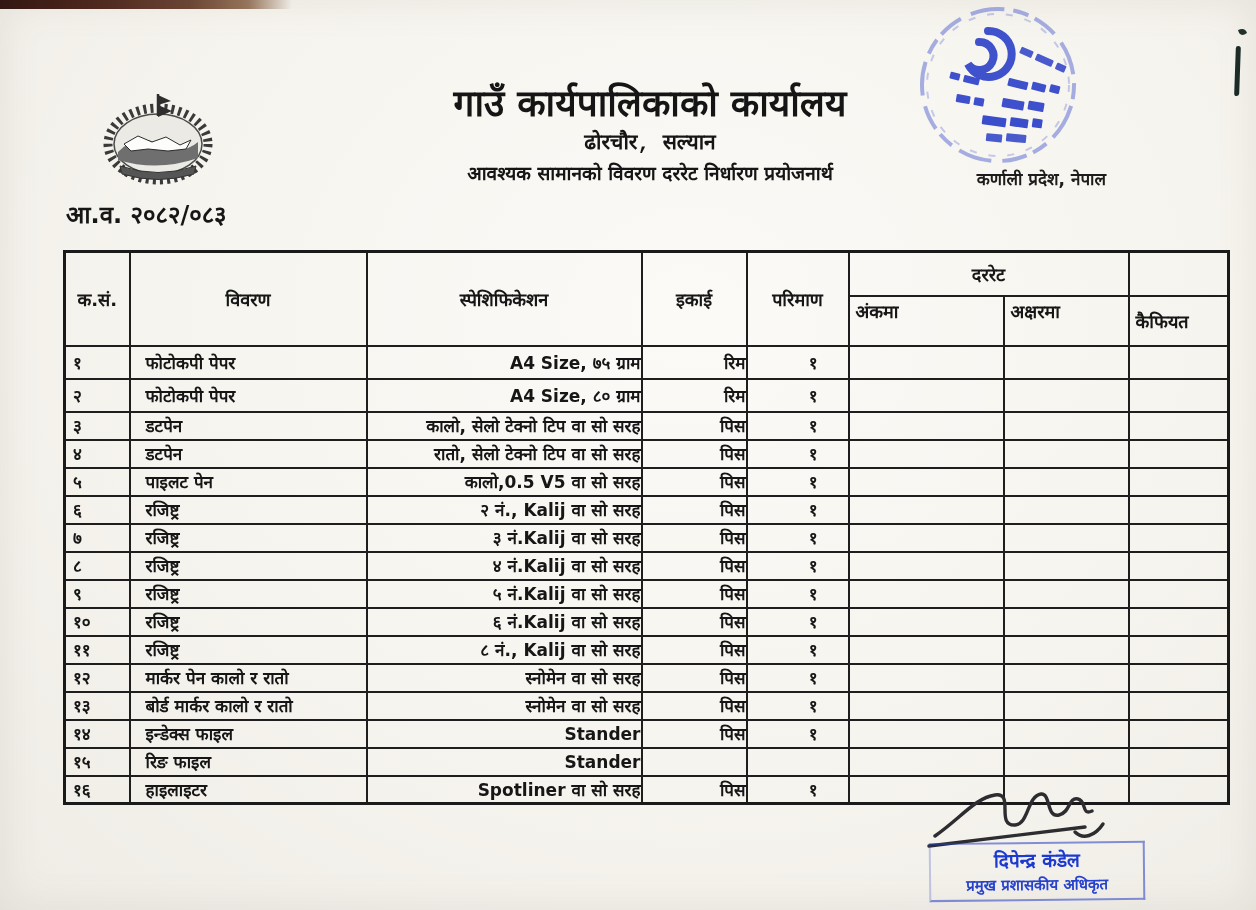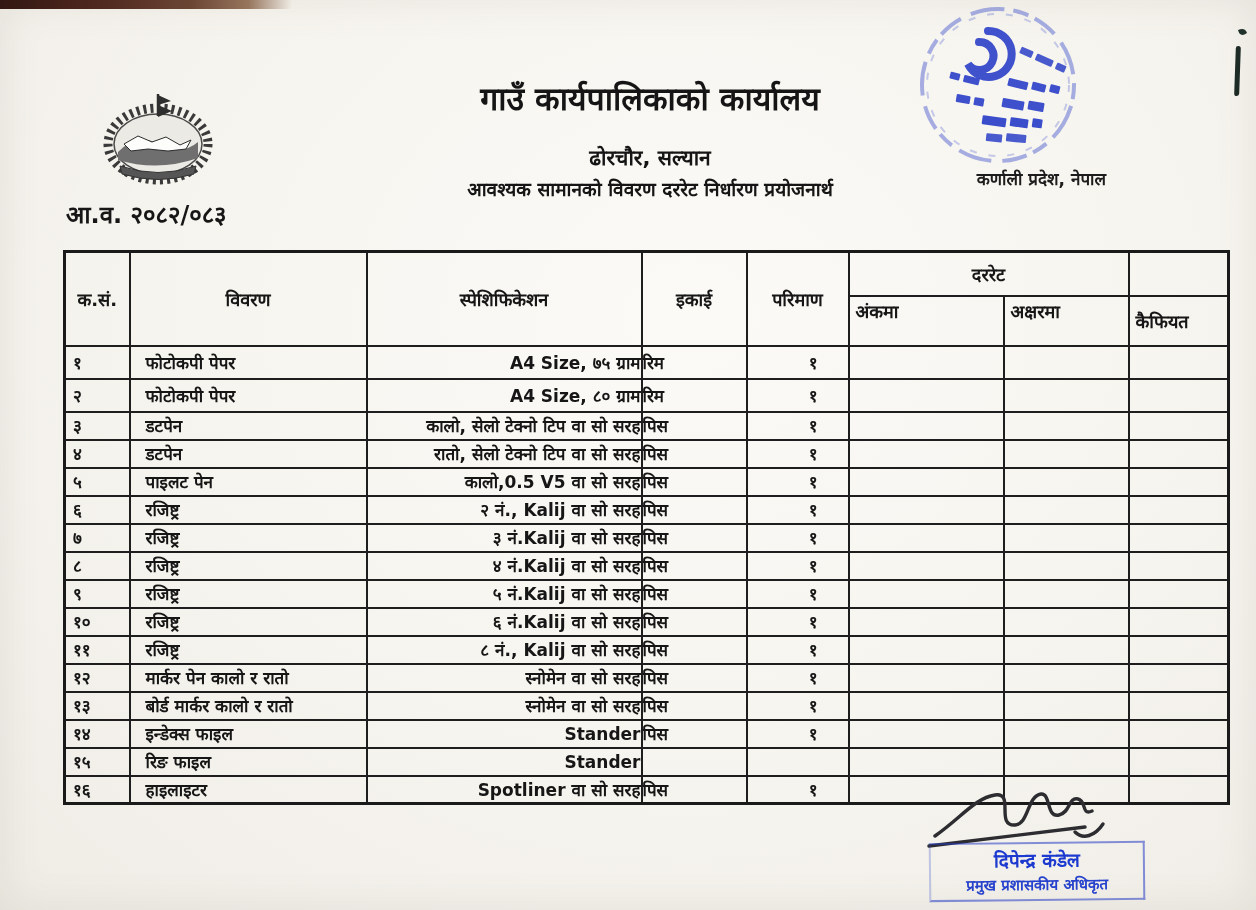--- a/index.html
+++ b/index.html
@@ -21,22 +21,22 @@
     border-bottom-right-radius:4px;
   }
   .right-mark { position:absolute; left:1226px; top:26px; }
   
   .emblem { position:absolute; left:98px; top:86px; }
   .header-text {
     position:absolute; left:380px; top:70px; width:540px; text-align:center;
     color:#151515;
   }
   .h-muni   { font-size:21px; font-weight:600; letter-spacing:.5px; }
-  .h-office { font-size:32px; font-weight:700; margin-top:6px; }
-  .h-addr   { font-size:21px; font-weight:700; margin-top:24px; }
+  .h-office { font-size:37px; font-weight:700; margin-top:6px; }
+  .h-addr   { font-size:21px; font-weight:700; margin-top:0;font-family:Liberation Mono, monospace; }
   .h-subj   { font-size:19px; font-weight:700; margin-top:5px; }
   .stamp-block { position:absolute; left:890px; top:5px; width:216px; text-align:right; }
   .stamp-caption { font-size:17px; font-weight:700; margin-top:-4px; color:#1d1d1d; }
   .fy-label { position:absolute; left:66px; top:197px; font-size:24px; font-weight:700; }
   
   table.req {
     position:absolute; left:63px; top:250px; width:1164px;
     border-collapse:collapse; table-layout:fixed;
     font-size:17px;
   }
@@ -48,21 +48,21 @@
   tr.hrow1 { height:44px; }
   tr.hrow2 { height:50px; }
   th.h-figures, th.h-words { text-align:left; vertical-align:top; padding:2px 0 0 6px; }
   th.h-remarks { text-align:left; vertical-align:middle; padding-left:6px; }
   tbody tr { height:28px; }
   tbody tr:nth-child(1), tbody tr:nth-child(2) { height:33px; }
   tbody td { font-weight:600; }
   td.c-sn   { text-align:left; padding-left:7px; }
   td.c-desc { text-align:left; padding-left:15px; }
   td.c-spec { text-align:right; padding-left:6px; }
-  td.c-unit { text-align:left;margin-top:37px; }
+  td.c-unit { text-align:right;margin-top:37px; }
   td.c-qty  { text-align:right; padding-right:30px; }
   
   .signature-block { position:absolute; left:905px; top:780px; width:260px; }
   .sig-svg { position:absolute; left:22px; top:4px; }
   .sig-stamp {
     position:absolute; left:24px; top:62px; width:216px;
     text-align:center; padding:3px 4px 5px 4px;
     border:2px solid rgba(38,60,198,0.55);
     border-left-color: rgba(38,60,198,0.25);
     transform: rotate(-0.6deg);

